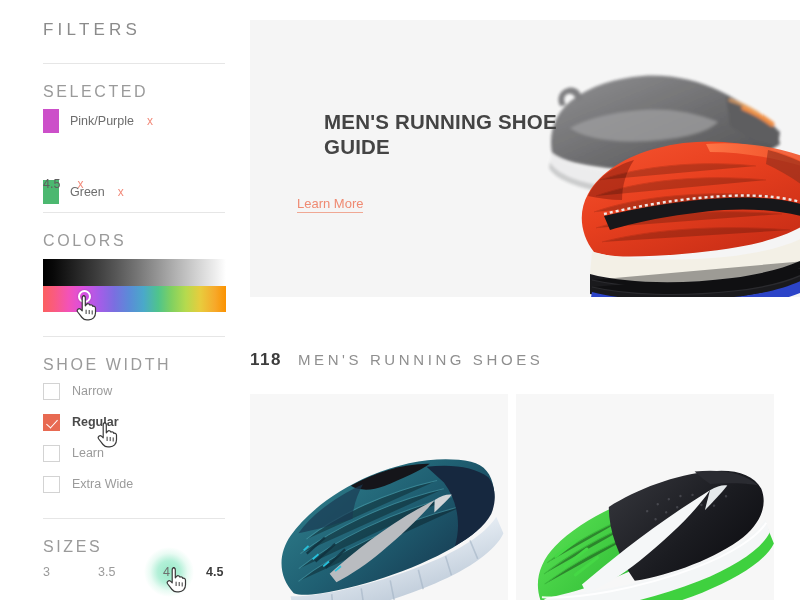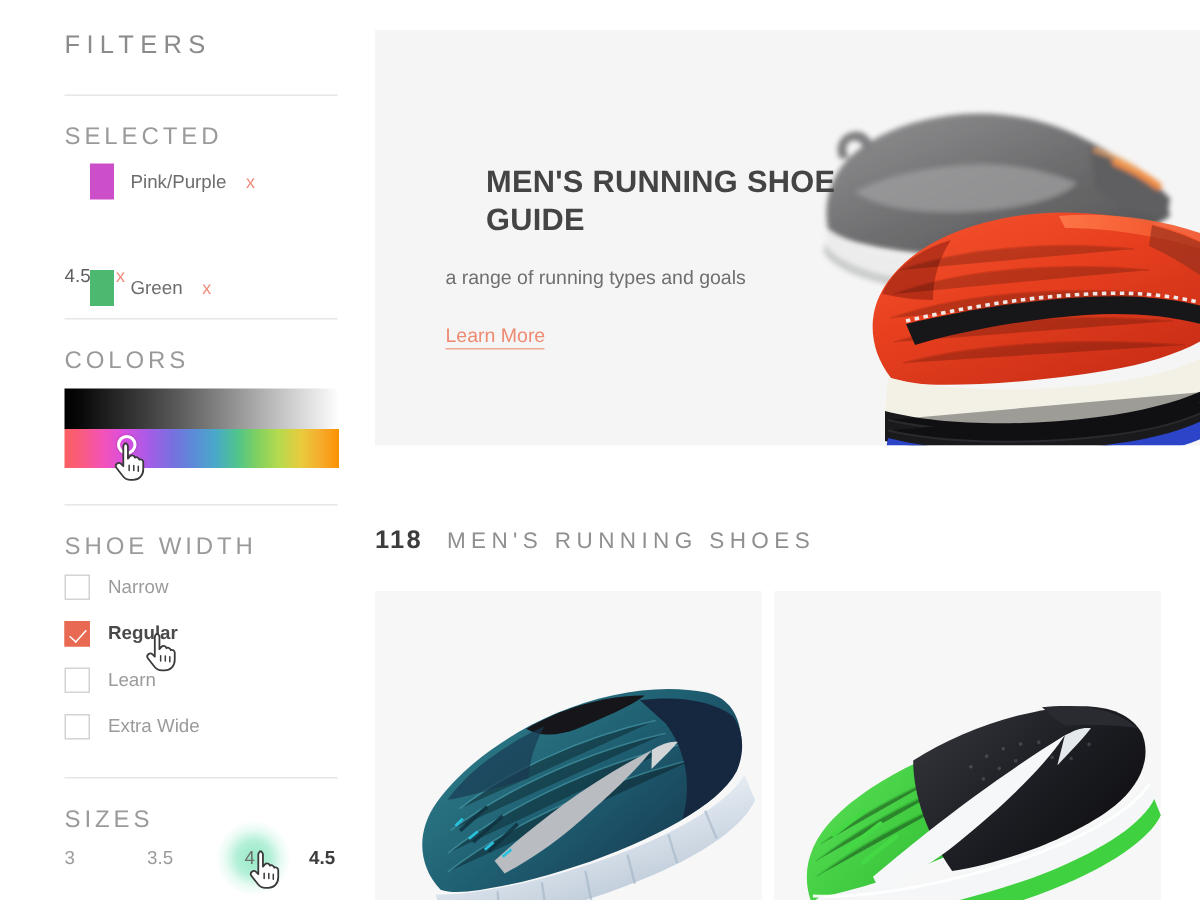--- a/index.html
+++ b/index.html
@@ -60,21 +60,21 @@
     font-weight: 400;
   }
   .lbl-selected { top: 83px; }
   .lbl-colors   { top: 232px; }
   .lbl-width    { top: 356px; }
   .lbl-sizes    { top: 538px; }
 
   
   .chip {
     position: absolute;
-    left: 60px;
+    left: 43px;
     height: 24px;
     display: flex;
     align-items: center;
   }
   .chip-1 { top: 109px; }
   .chip-2 { top: 139px; margin-top: 41px; }
 
   .swatch {
     width: 16px;
     height: 24px;
@@ -519,21 +519,20 @@
 
             <path d="M62 272 C96 281 150 283 204 277 C242 273 270 264 286 252
                      L286 264 C270 276 240 284 202 288 C148 294 94 292 60 283 Z" fill="#2c44c8"></path>
           </g>
         </svg>
       </div>
 
       <div class="hero-copy">
         <div class="hero-title">MEN'S RUNNING SHOE GUIDE</div>
         <div class="hero-sub">
-          <div>a range of running types and goals</div>
         </div>
         <a class="hero-link">Learn More</a>
       </div>
     </section>
 
     <div class="results-head">
       <span class="results-count">118</span>
       <span class="results-text">MEN'S RUNNING SHOES</span>
     </div>
 

